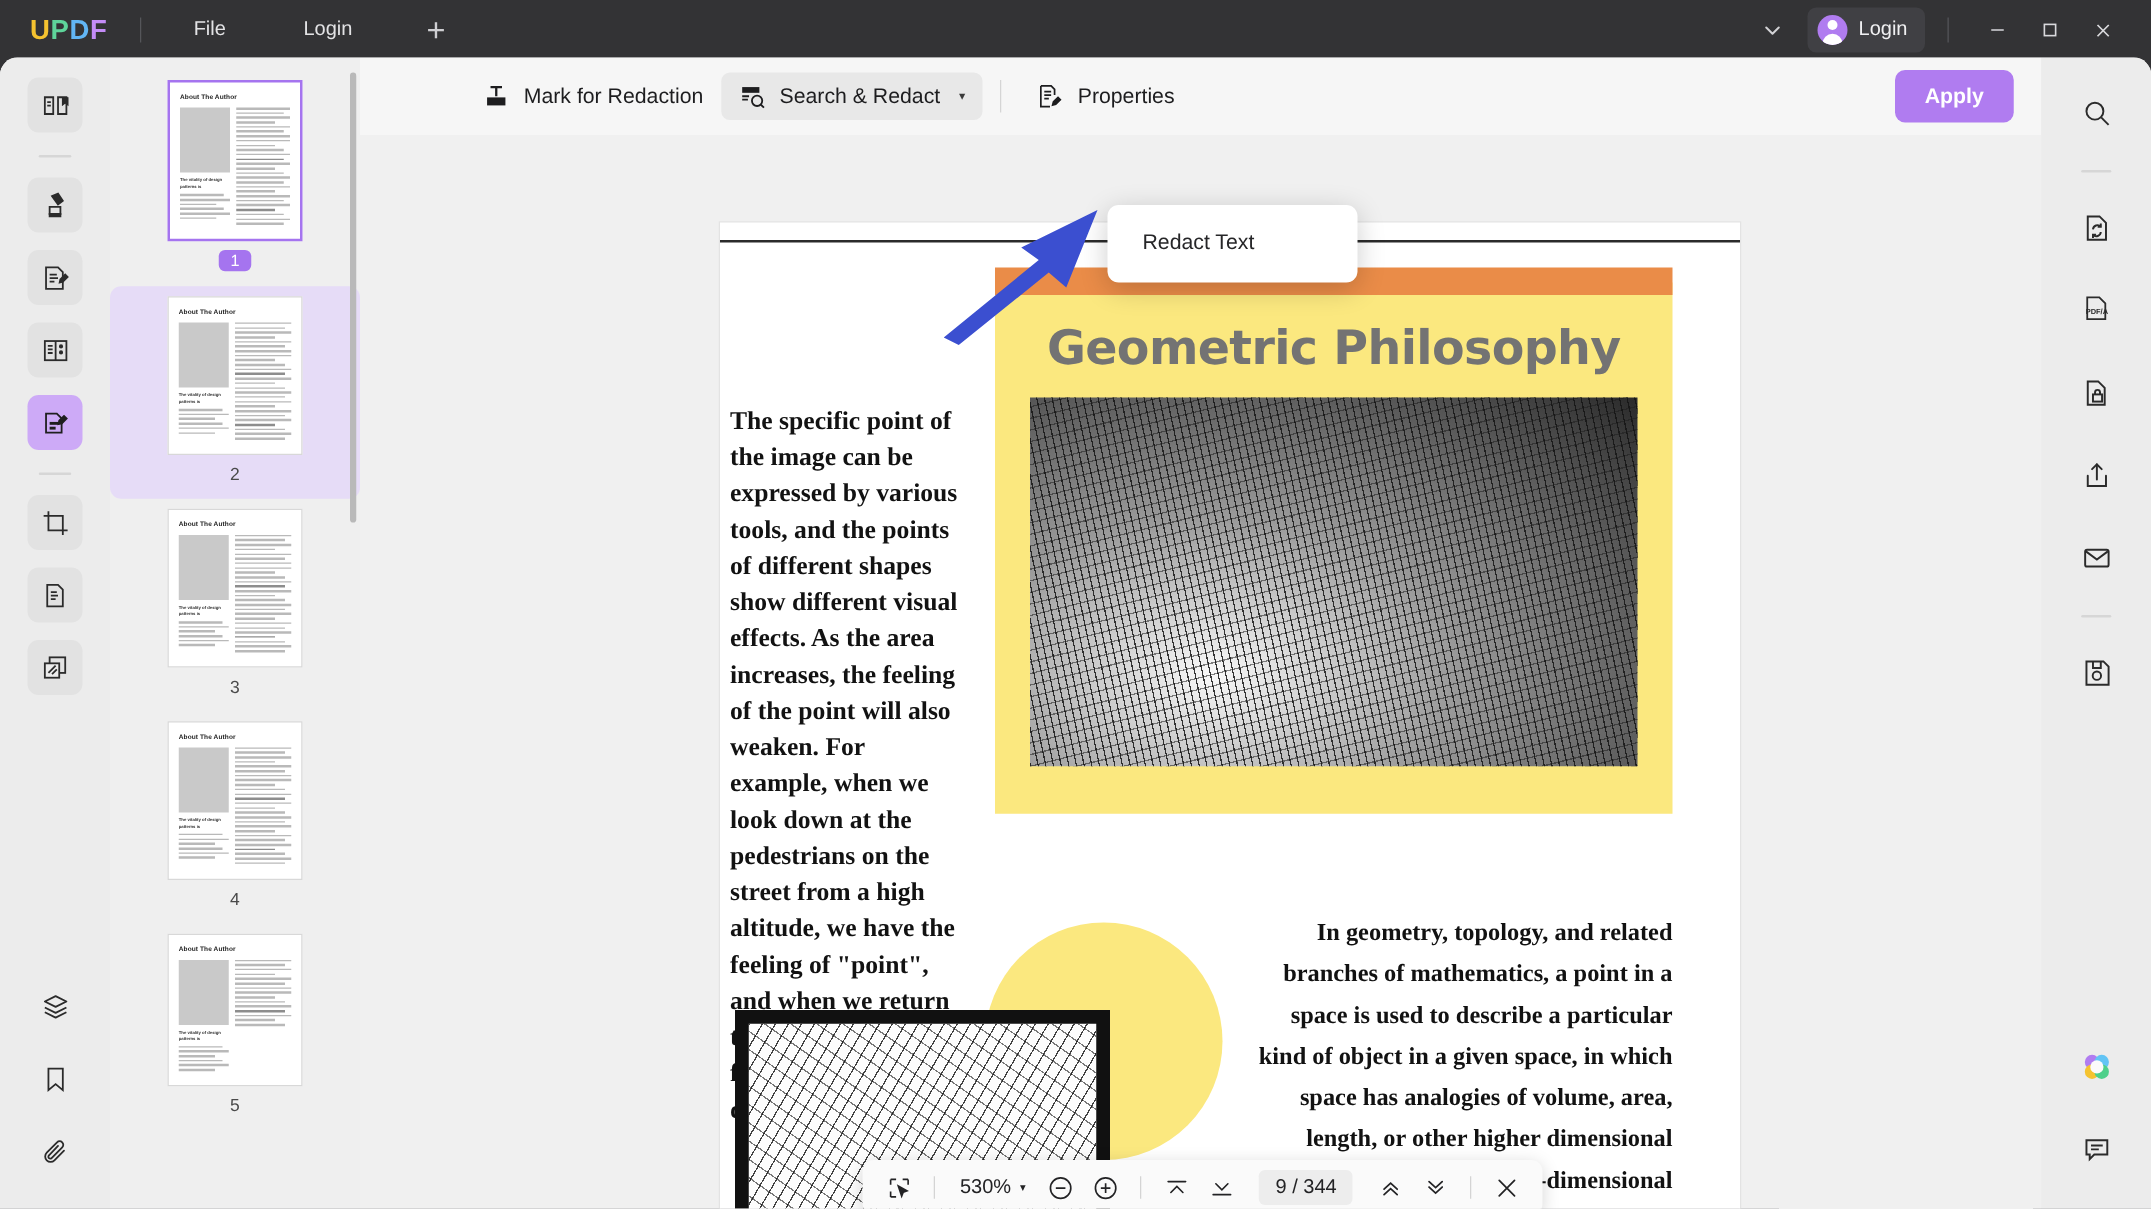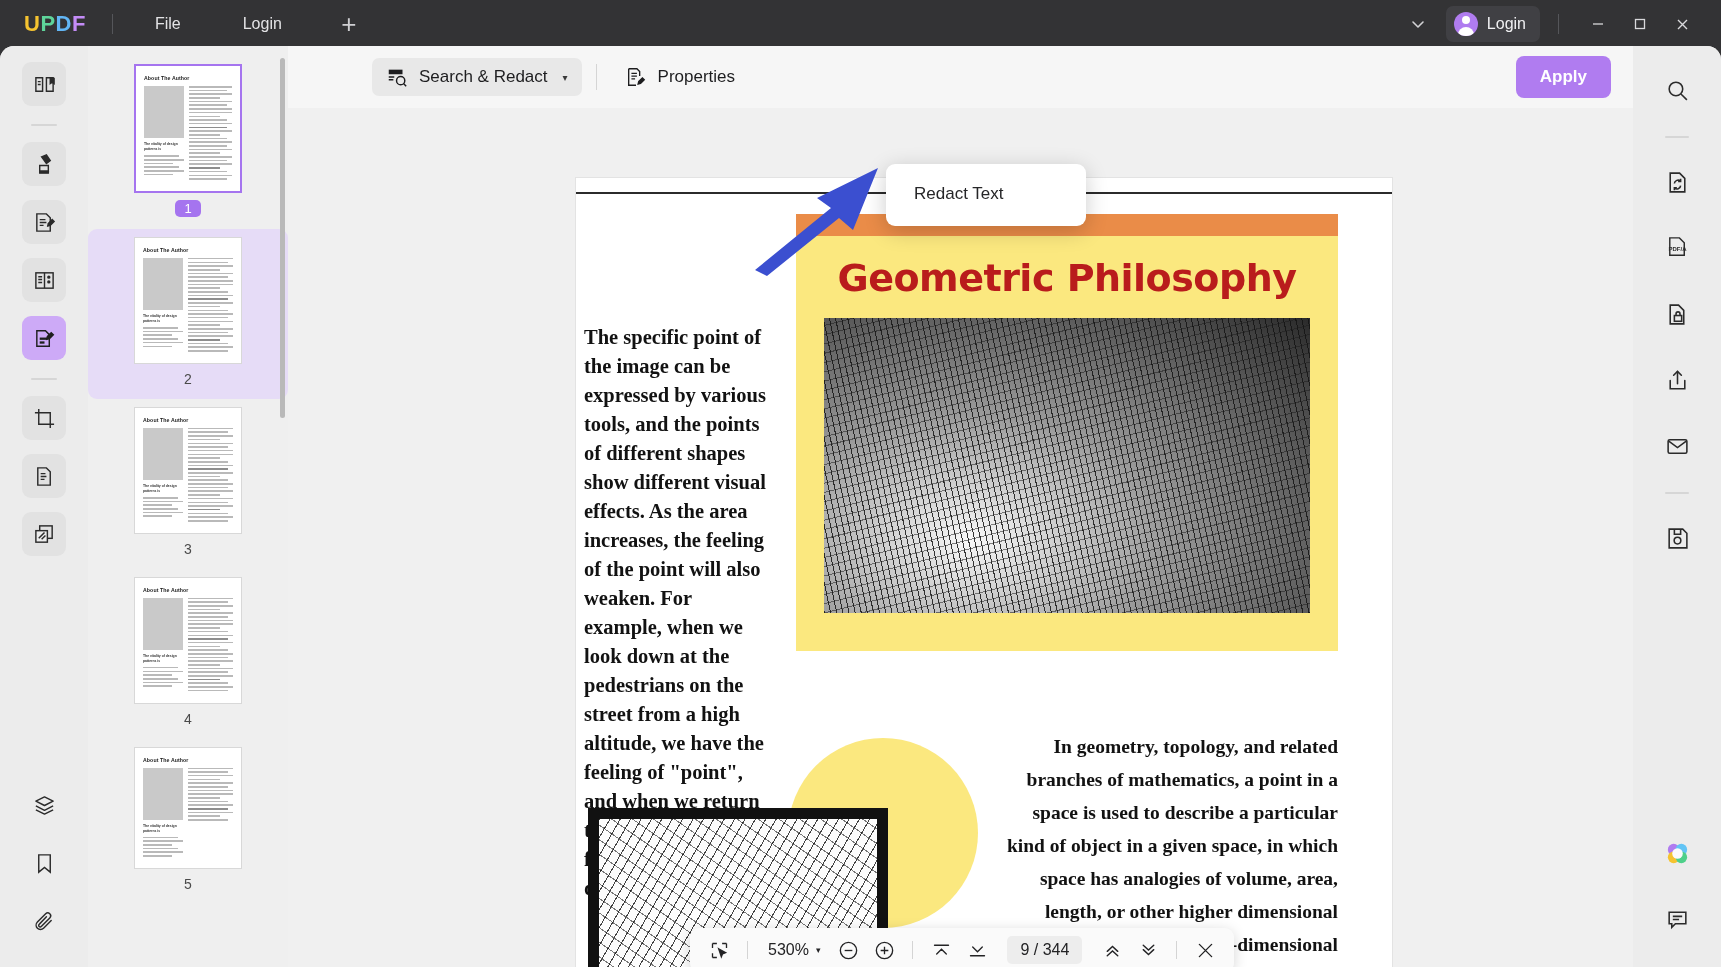--- a/index.html
+++ b/index.html
@@ -142,21 +142,21 @@
     font-family:"Liberation Serif", serif; font-weight:bold;
     font-size:20.5px; line-height:29px; color:#121212;
   }
   .hero{
     position:absolute; left:220px; top:48px; width:542px; height:425px;
     background:#fbe87f;
   }
   .hero-orange{ position:absolute; left:0; top:-12px; width:542px; height:22px; background:#ea8c48; }
   .hero-title{
     text-align:center; font-family:"DejaVu Sans", sans-serif; font-weight:bold;
-    font-size:38px; color:#b91c1c; padding-top:30px; letter-spacing:-.5px;
+    font-size:38px; color:#737373; padding-top:30px; letter-spacing:-.5px;
   }
   .hero-img{
     position:absolute; left:28px; top:92px; width:486px; height:295px;
     background:
       repeating-linear-gradient(78deg, rgba(20,20,20,.85) 0 1px, transparent 1px 6px),
       repeating-linear-gradient(-14deg, rgba(30,30,30,.55) 0 1px, transparent 1px 9px),
       radial-gradient(ellipse at 30% 75%, #fafafa 0%, #9a9a9a 40%, #2a2a2a 100%);
   }
   .yellow-circle{
     position:absolute; left:212px; top:560px; width:190px; height:190px;
@@ -562,20 +562,29 @@
           </div>
         </div>
         <div class="thumb-num">5</div>
       </div>
 
       <div class="thumb-scroll"></div>
     </div>
 
     <div class="toolbar">
       <div style="width:84px"></div>
+      <div class="tool-item">
+        <span>
+          <svg width="22" height="22" viewBox="0 0 24 24" fill="none" stroke="#1d1d1f" stroke-width="1.6">
+            <path d="M7 4h10M12 4v8" stroke-width="2"></path>
+              <rect x="4" y="13" width="16" height="7" fill="#1d1d1f" stroke="none"></rect>
+          </svg>
+        </span>
+        <span>Mark for Redaction</span>
+      </div>
       <div class="tool-item on">
         <span>
           <svg width="22" height="22" viewBox="0 0 24 24" fill="none" stroke="#1d1d1f" stroke-width="1.6">
             <rect x="3" y="4" width="15" height="5" fill="#1d1d1f" stroke="none"></rect>
             <path d="M3 12h6M3 15h5"></path>
             <circle cx="16" cy="16" r="4.5"></circle>
               <path d="M19.4 19.4L22 22"></path>
           </svg>
         </span>
         <span>Search &amp; Redact</span>

